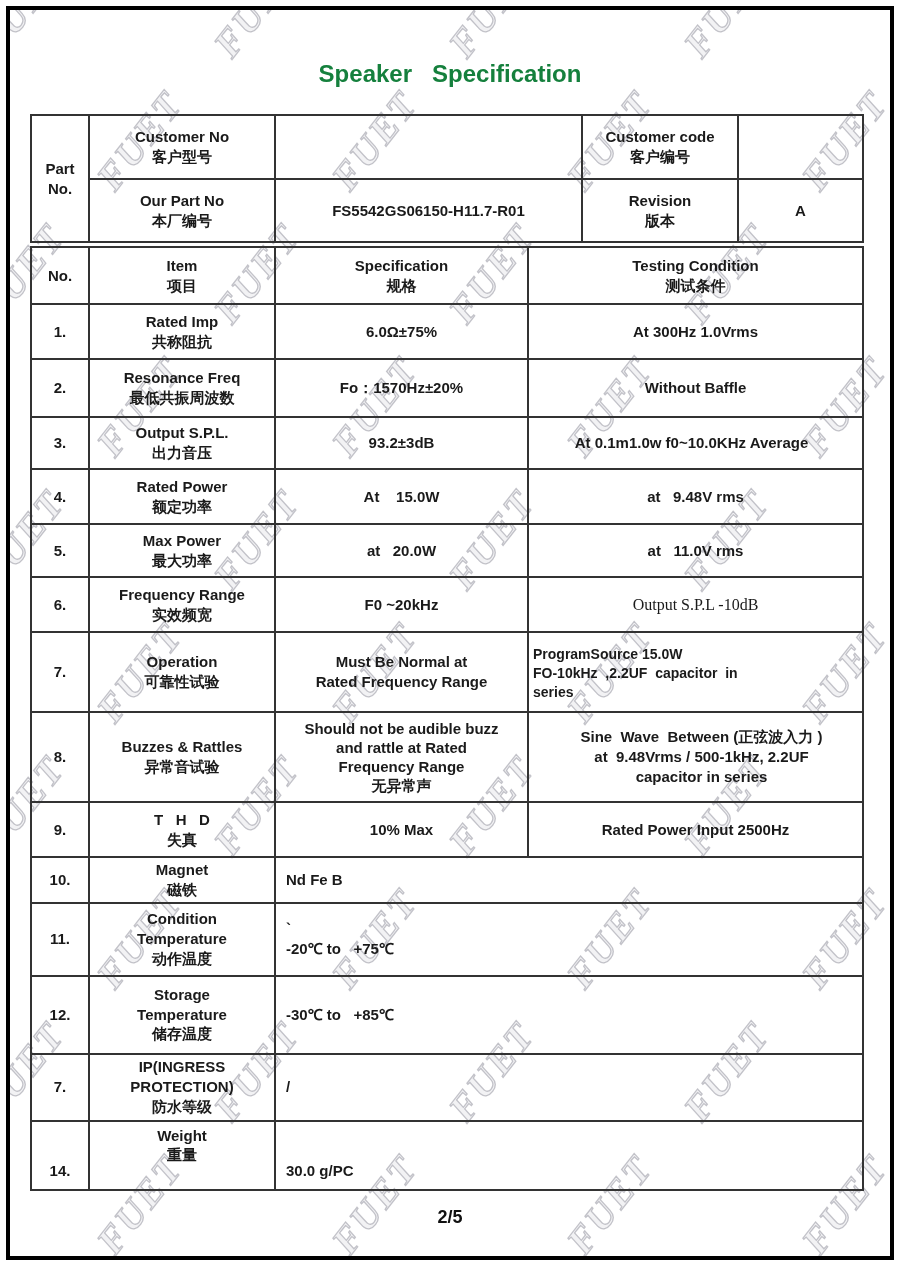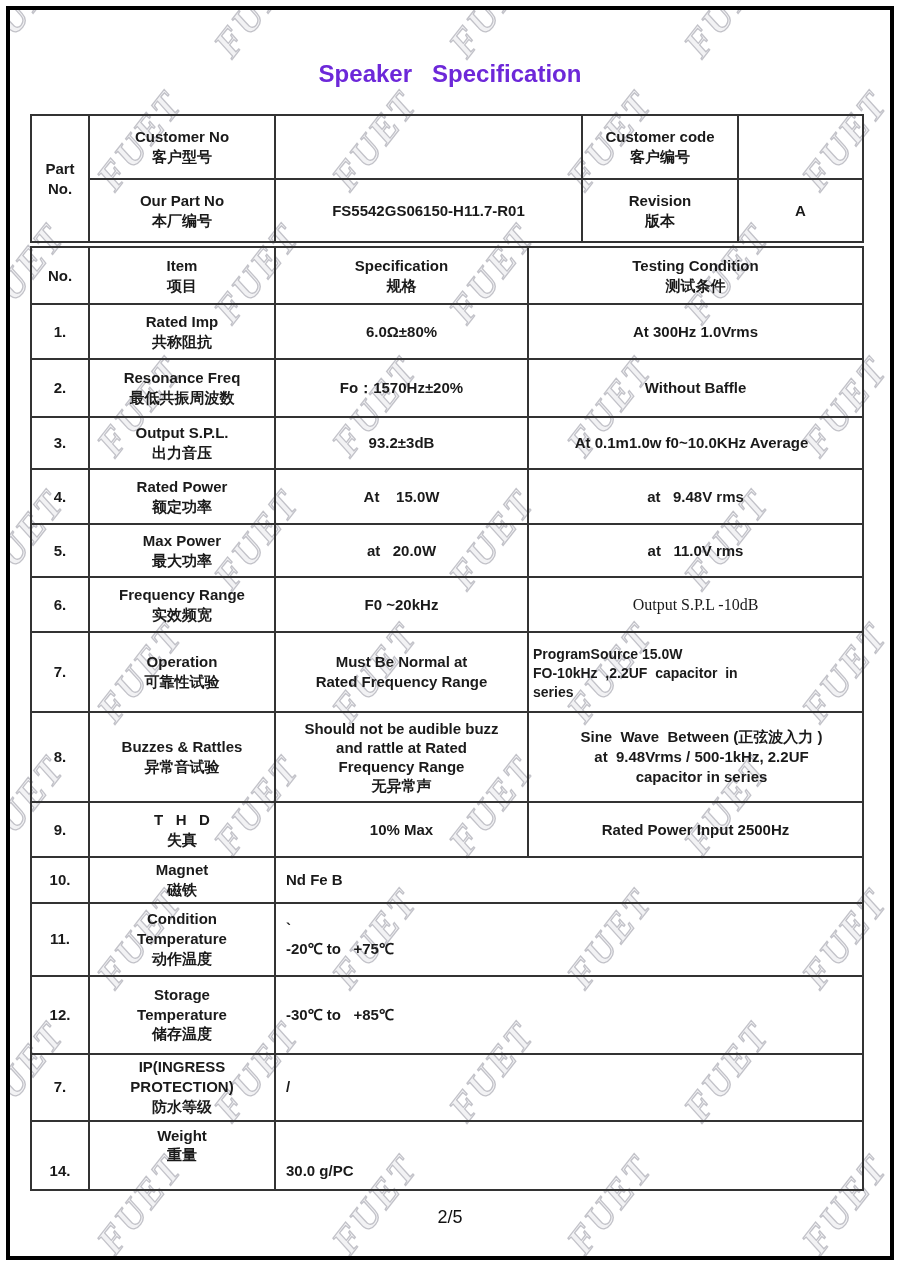--- a/index.html
+++ b/index.html
@@ -18,38 +18,38 @@
     font-size:38px;letter-spacing:3px;
     transform:rotate(-52deg);
     color:rgba(255,255,255,0.05);
     -webkit-text-stroke:1.3px rgba(158,158,168,0.6);
     text-shadow:0 0 0 rgba(170,170,178,0.15);
     white-space:nowrap;pointer-events:none;
   }
   .content{position:relative;z-index:1;padding:0 20px;}
   .title{
     text-align:center;font-size:24px;font-weight:bold;
-    margin:50px 0 26px 0;color:#6d28d9;
+    margin:50px 0 26px 0;color:#15803d;
   }
   table{border-collapse:collapse;table-layout:fixed;width:832px;}
   td{
     border:2px solid #333;
     text-align:center;vertical-align:middle;
     font-size:15px;font-weight:bold;line-height:1.32;
     white-space:pre-line;padding:2px 4px;
     overflow:hidden;
   }
   .spec-table{margin-top:3px;}
   td.left{text-align:left;padding-left:10px;}
   td.small{font-size:14px;line-height:1.35;padding-left:4px;}
   td.serif{font-family:"Liberation Serif",serif;font-weight:normal;font-size:16px;}
   td.vtop{vertical-align:top;padding-top:4px;}
   td.vbot{vertical-align:bottom;padding-bottom:8px;}
   .page-num{
-    text-align:center;font-size:18px;font-weight:normal;margin-top:16px;color:#111;
+    text-align:center;font-size:18px;font-weight:bold;margin-top:16px;color:#111;
   }
 </style>
 </head>
 <body>
 
 <div class="page">
   <div class="wm-layer">
       <span class="wm" style="left: -45px; top: -25px;">FUET</span>
       <span class="wm" style="left: 190px; top: -25px;">FUET</span>
       <span class="wm" style="left: 425px; top: -25px;">FUET</span>
@@ -141,21 +141,21 @@
           <td>Specification
 规格</td>
           <td>Testing Condition
 测试条件</td>
         </tr>
 
         <tr style="height:55px">
           <td>1.</td>
           <td>Rated Imp
 共称阻抗</td>
-          <td>6.0Ω±80%</td>
+          <td>6.0Ω±75%</td>
           <td>At 300Hz 1.0Vrms</td>
         </tr>
 
         <tr style="height:58px">
           <td>2.</td>
           <td>Resonance Freq
 最低共振周波数</td>
           <td>Fo：1570Hz±20%</td>
           <td>Without Baffle</td>
         </tr>

